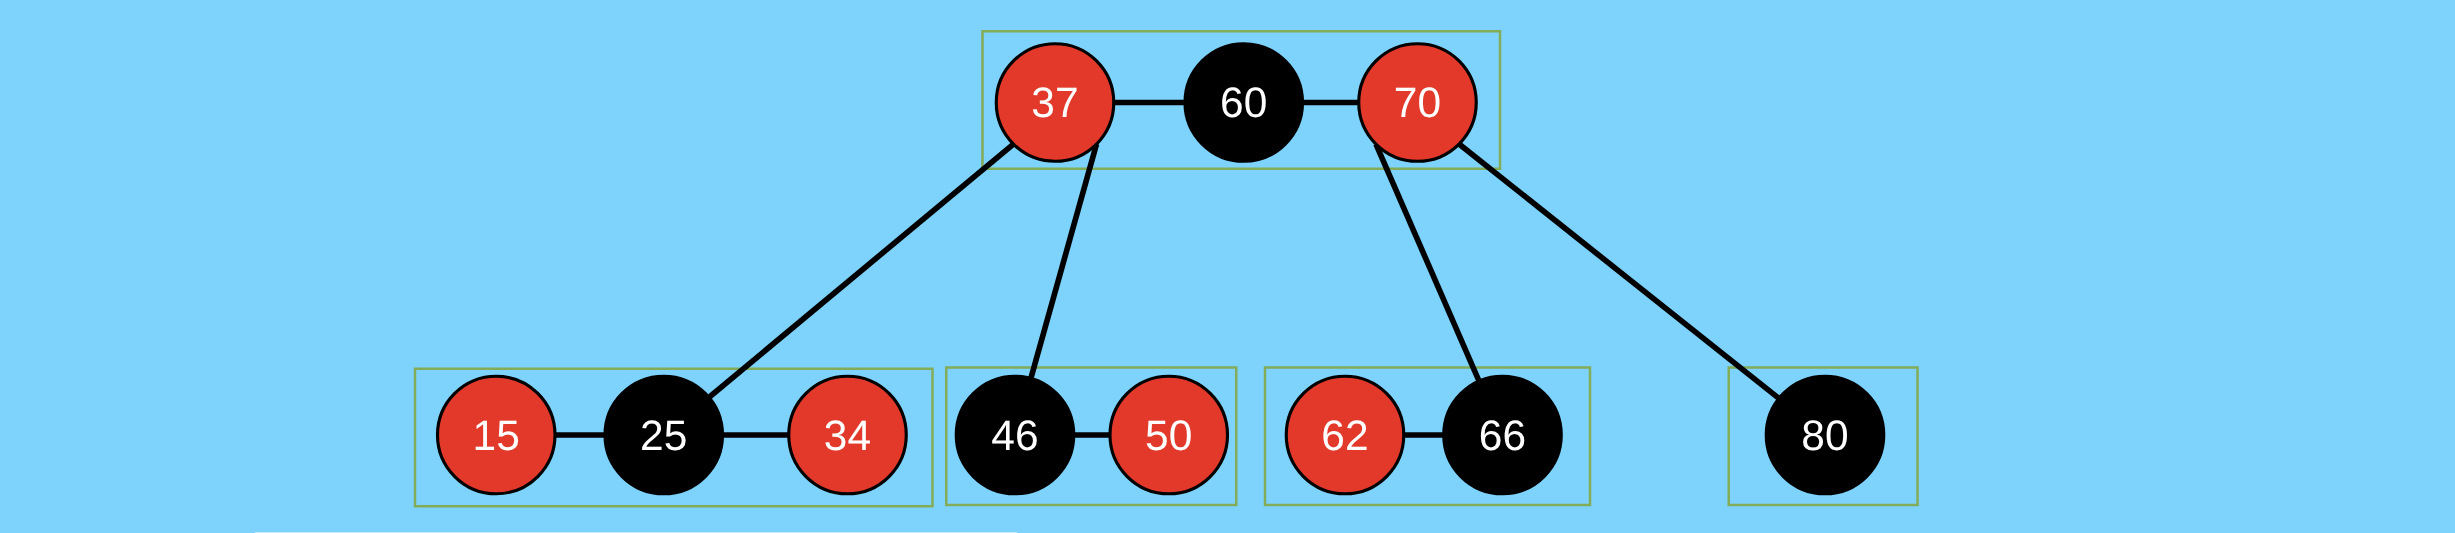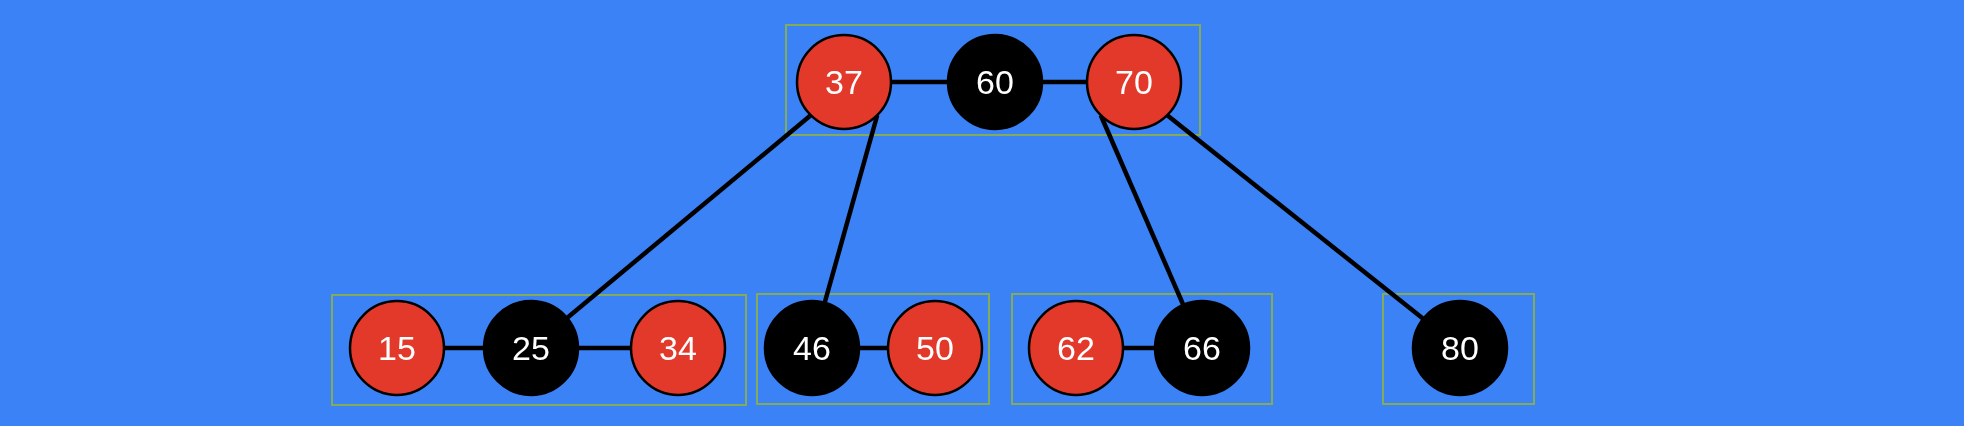--- a/index.html
+++ b/index.html
@@ -4,21 +4,21 @@
 <style>
   html, body {
     margin: 0;
     padding: 0;
     background: #ffffff;
   }
   .canvas {
     position: relative;
     width: 1964px;
     height: 426px;
-    background: #3b82f6;
+    background: #7dd3fc;
     overflow: hidden;
   }
   svg.tree {
     display: block;
     width: 1964px;
     height: 426px;
   }
   svg.tree text {
     font-family: "Liberation Sans", sans-serif;
   }

